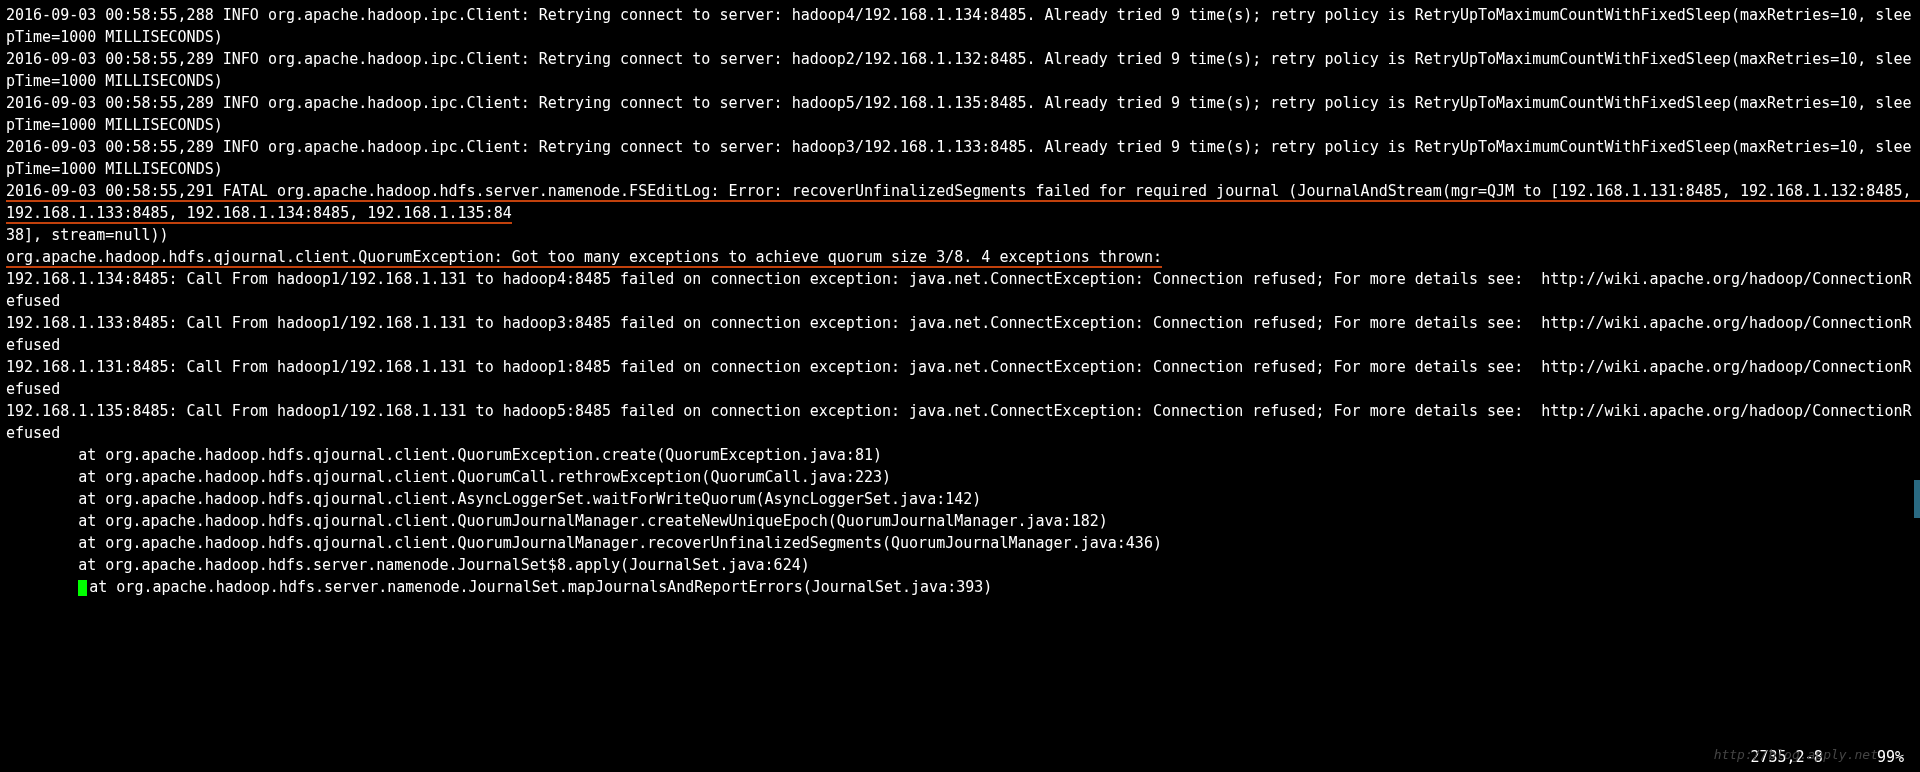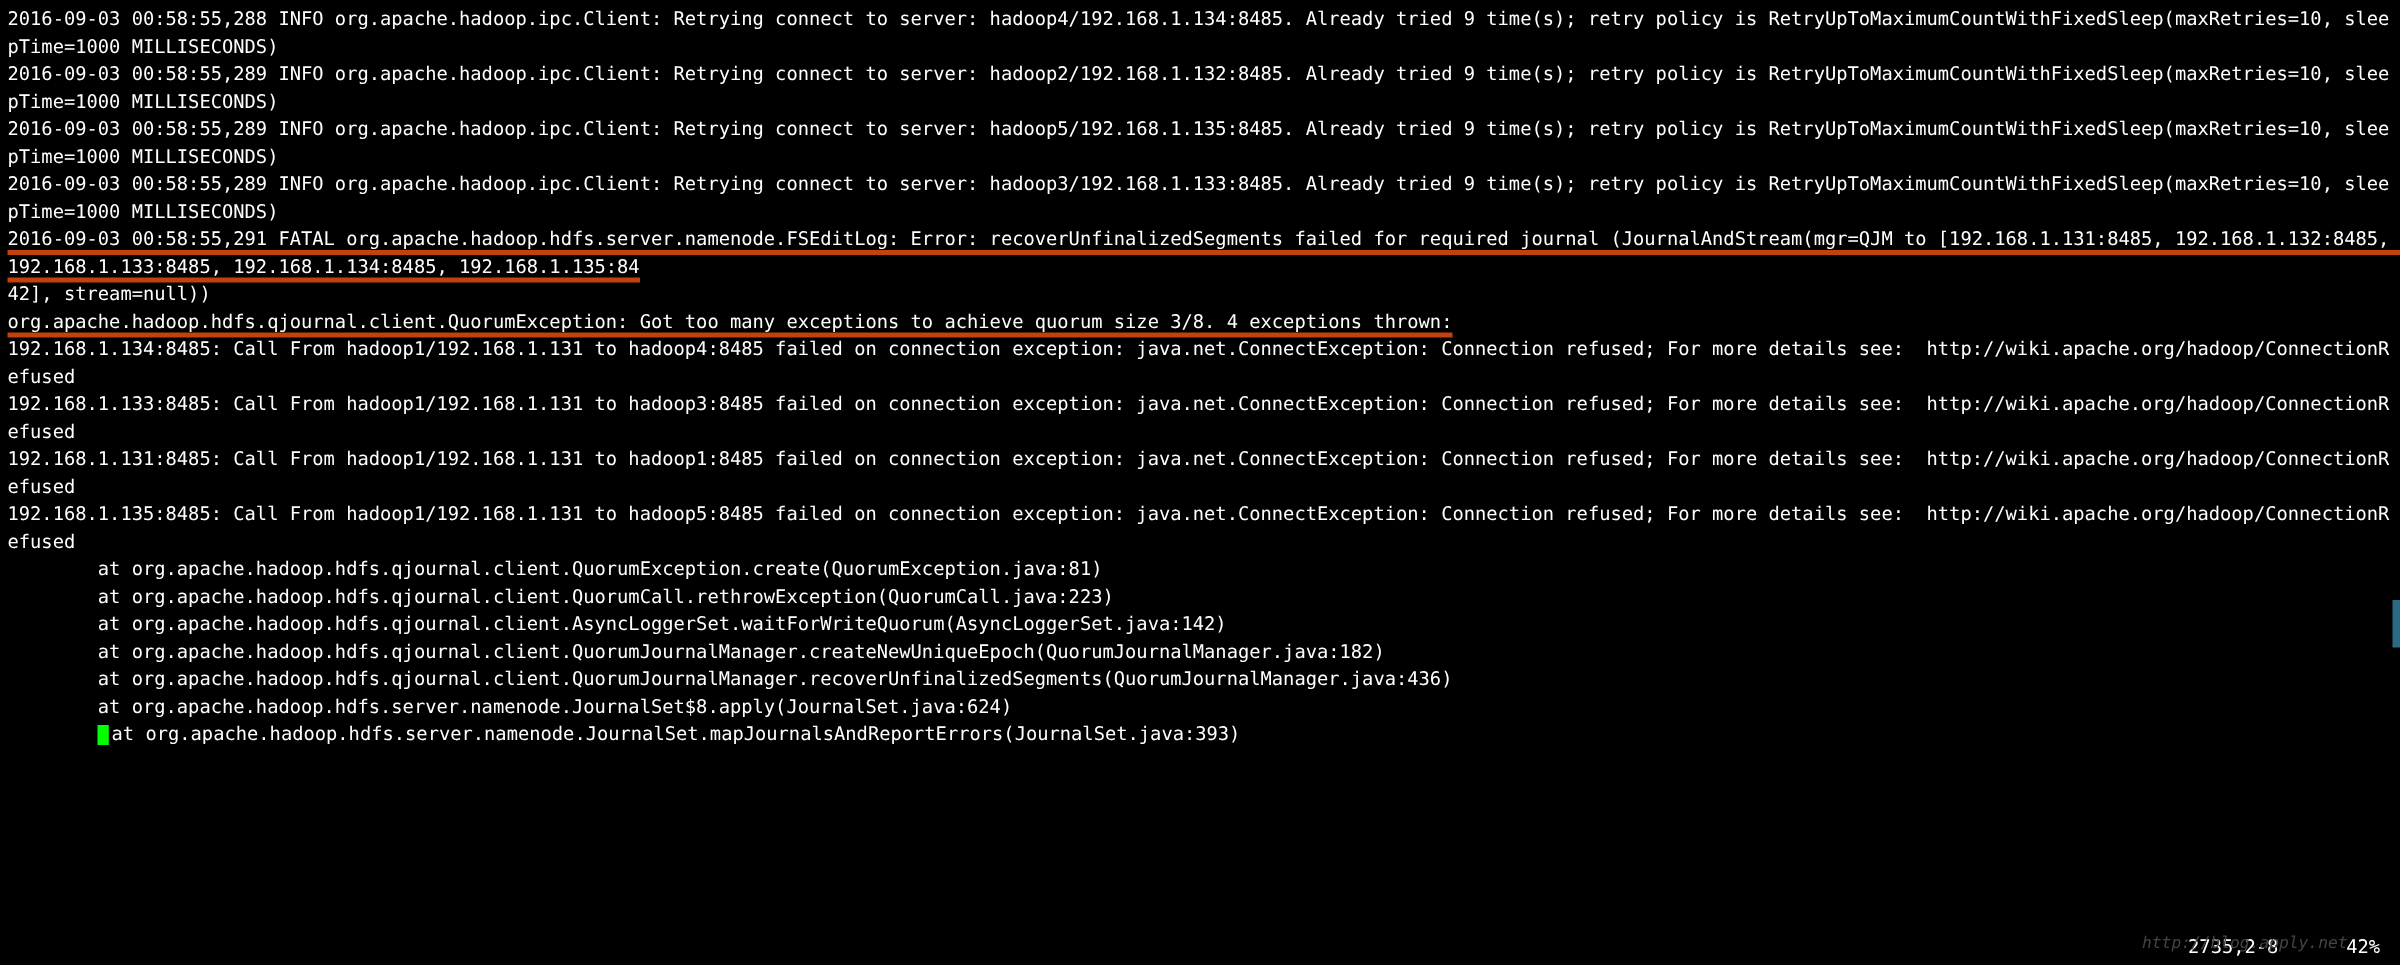--- a/index.html
+++ b/index.html
@@ -1,45 +1,45 @@
 <!DOCTYPE html>
 <html><head>
 <meta charset="utf-8">
 <style>
   html,body{margin:0;padding:0;background:#000;color:#fff;}
   body{font-family:"Consolas","DejaVu Sans Mono","Courier New",monospace;font-size:15px;line-height:22px;width:1920px;height:772px;overflow:hidden;}
   .term{white-space:pre-wrap;word-break:break-all;padding:4px 6px 0 6px;}
-  .underline{border-bottom:4px solid #c2410c;display:inline;}
+  .underline{border-bottom:2px solid #c2410c;display:inline;}
   .status{position:absolute;bottom:4px;right:16px;color:#fff;}
   .cursor{display:inline-block;width:9px;height:16px;background:#0f0;vertical-align:middle;margin-right:2px;}
   .scroll-ind{position:absolute;right:0;top:480px;width:6px;height:38px;background:#2a6a82;}
   .watermark{position:absolute;right:42px;bottom:6px;font-style:italic;color:#444;font-size:13px;pointer-events:none;}
 </style>
 </head>
 <body>
 
 <div class="term"><span>2016-09-03 00:58:55,288 INFO org.apache.hadoop.ipc.Client: Retrying connect to server: hadoop4/192.168.1.134:8485. Already tried 9 time(s); retry policy is RetryUpToMaximumCountWithFixedSleep(maxRetries=10, sleepTime=1000 MILLISECONDS)</span>
 <span>2016-09-03 00:58:55,289 INFO org.apache.hadoop.ipc.Client: Retrying connect to server: hadoop2/192.168.1.132:8485. Already tried 9 time(s); retry policy is RetryUpToMaximumCountWithFixedSleep(maxRetries=10, sleepTime=1000 MILLISECONDS)</span>
 <span>2016-09-03 00:58:55,289 INFO org.apache.hadoop.ipc.Client: Retrying connect to server: hadoop5/192.168.1.135:8485. Already tried 9 time(s); retry policy is RetryUpToMaximumCountWithFixedSleep(maxRetries=10, sleepTime=1000 MILLISECONDS)</span>
 <span>2016-09-03 00:58:55,289 INFO org.apache.hadoop.ipc.Client: Retrying connect to server: hadoop3/192.168.1.133:8485. Already tried 9 time(s); retry policy is RetryUpToMaximumCountWithFixedSleep(maxRetries=10, sleepTime=1000 MILLISECONDS)</span>
 <span class="underline">2016-09-03 00:58:55,291 FATAL org.apache.hadoop.hdfs.server.namenode.FSEditLog: Error: recoverUnfinalizedSegments failed for required journal (JournalAndStream(mgr=QJM to [192.168.1.131:8485, 192.168.1.132:8485, 192.168.1.133:8485, 192.168.1.134:8485, 192.168.1.135:84</span>
-<span>42], stream=null))</span>
+<span>38], stream=null))</span>
 <span class="underline">org.apache.hadoop.hdfs.qjournal.client.QuorumException: Got too many exceptions to achieve quorum size 3/8. 4 exceptions thrown:</span>
 <span>192.168.1.134:8485: Call From hadoop1/192.168.1.131 to hadoop4:8485 failed on connection exception: java.net.ConnectException: Connection refused; For more details see:  http://wiki.apache.org/hadoop/ConnectionRefused</span>
 <span>192.168.1.133:8485: Call From hadoop1/192.168.1.131 to hadoop3:8485 failed on connection exception: java.net.ConnectException: Connection refused; For more details see:  http://wiki.apache.org/hadoop/ConnectionRefused</span>
 <span>192.168.1.131:8485: Call From hadoop1/192.168.1.131 to hadoop1:8485 failed on connection exception: java.net.ConnectException: Connection refused; For more details see:  http://wiki.apache.org/hadoop/ConnectionRefused</span>
 <span>192.168.1.135:8485: Call From hadoop1/192.168.1.131 to hadoop5:8485 failed on connection exception: java.net.ConnectException: Connection refused; For more details see:  http://wiki.apache.org/hadoop/ConnectionRefused</span>
 <span>        at org.apache.hadoop.hdfs.qjournal.client.QuorumException.create(QuorumException.java:81)</span>
 <span>        at org.apache.hadoop.hdfs.qjournal.client.QuorumCall.rethrowException(QuorumCall.java:223)</span>
 <span>        at org.apache.hadoop.hdfs.qjournal.client.AsyncLoggerSet.waitForWriteQuorum(AsyncLoggerSet.java:142)</span>
 <span>        at org.apache.hadoop.hdfs.qjournal.client.QuorumJournalManager.createNewUniqueEpoch(QuorumJournalManager.java:182)</span>
 <span>        at org.apache.hadoop.hdfs.qjournal.client.QuorumJournalManager.recoverUnfinalizedSegments(QuorumJournalManager.java:436)</span>
 <span>        at org.apache.hadoop.hdfs.server.namenode.JournalSet$8.apply(JournalSet.java:624)</span>
 <span>        </span><span class="cursor"></span><span>at org.apache.hadoop.hdfs.server.namenode.JournalSet.mapJournalsAndReportErrors(JournalSet.java:393)</span>
 </div>
 
 <div class="scroll-ind"></div>
 
 <div class="status">
-  <span>2735,2-8</span>&nbsp;&nbsp;&nbsp;&nbsp;&nbsp;&nbsp;<span>42%</span>
+  <span>2735,2-8</span>&nbsp;&nbsp;&nbsp;&nbsp;&nbsp;&nbsp;<span>99%</span>
 </div>
 
 <div class="watermark">http://blog.apply.net</div>
 
 </body></html>

